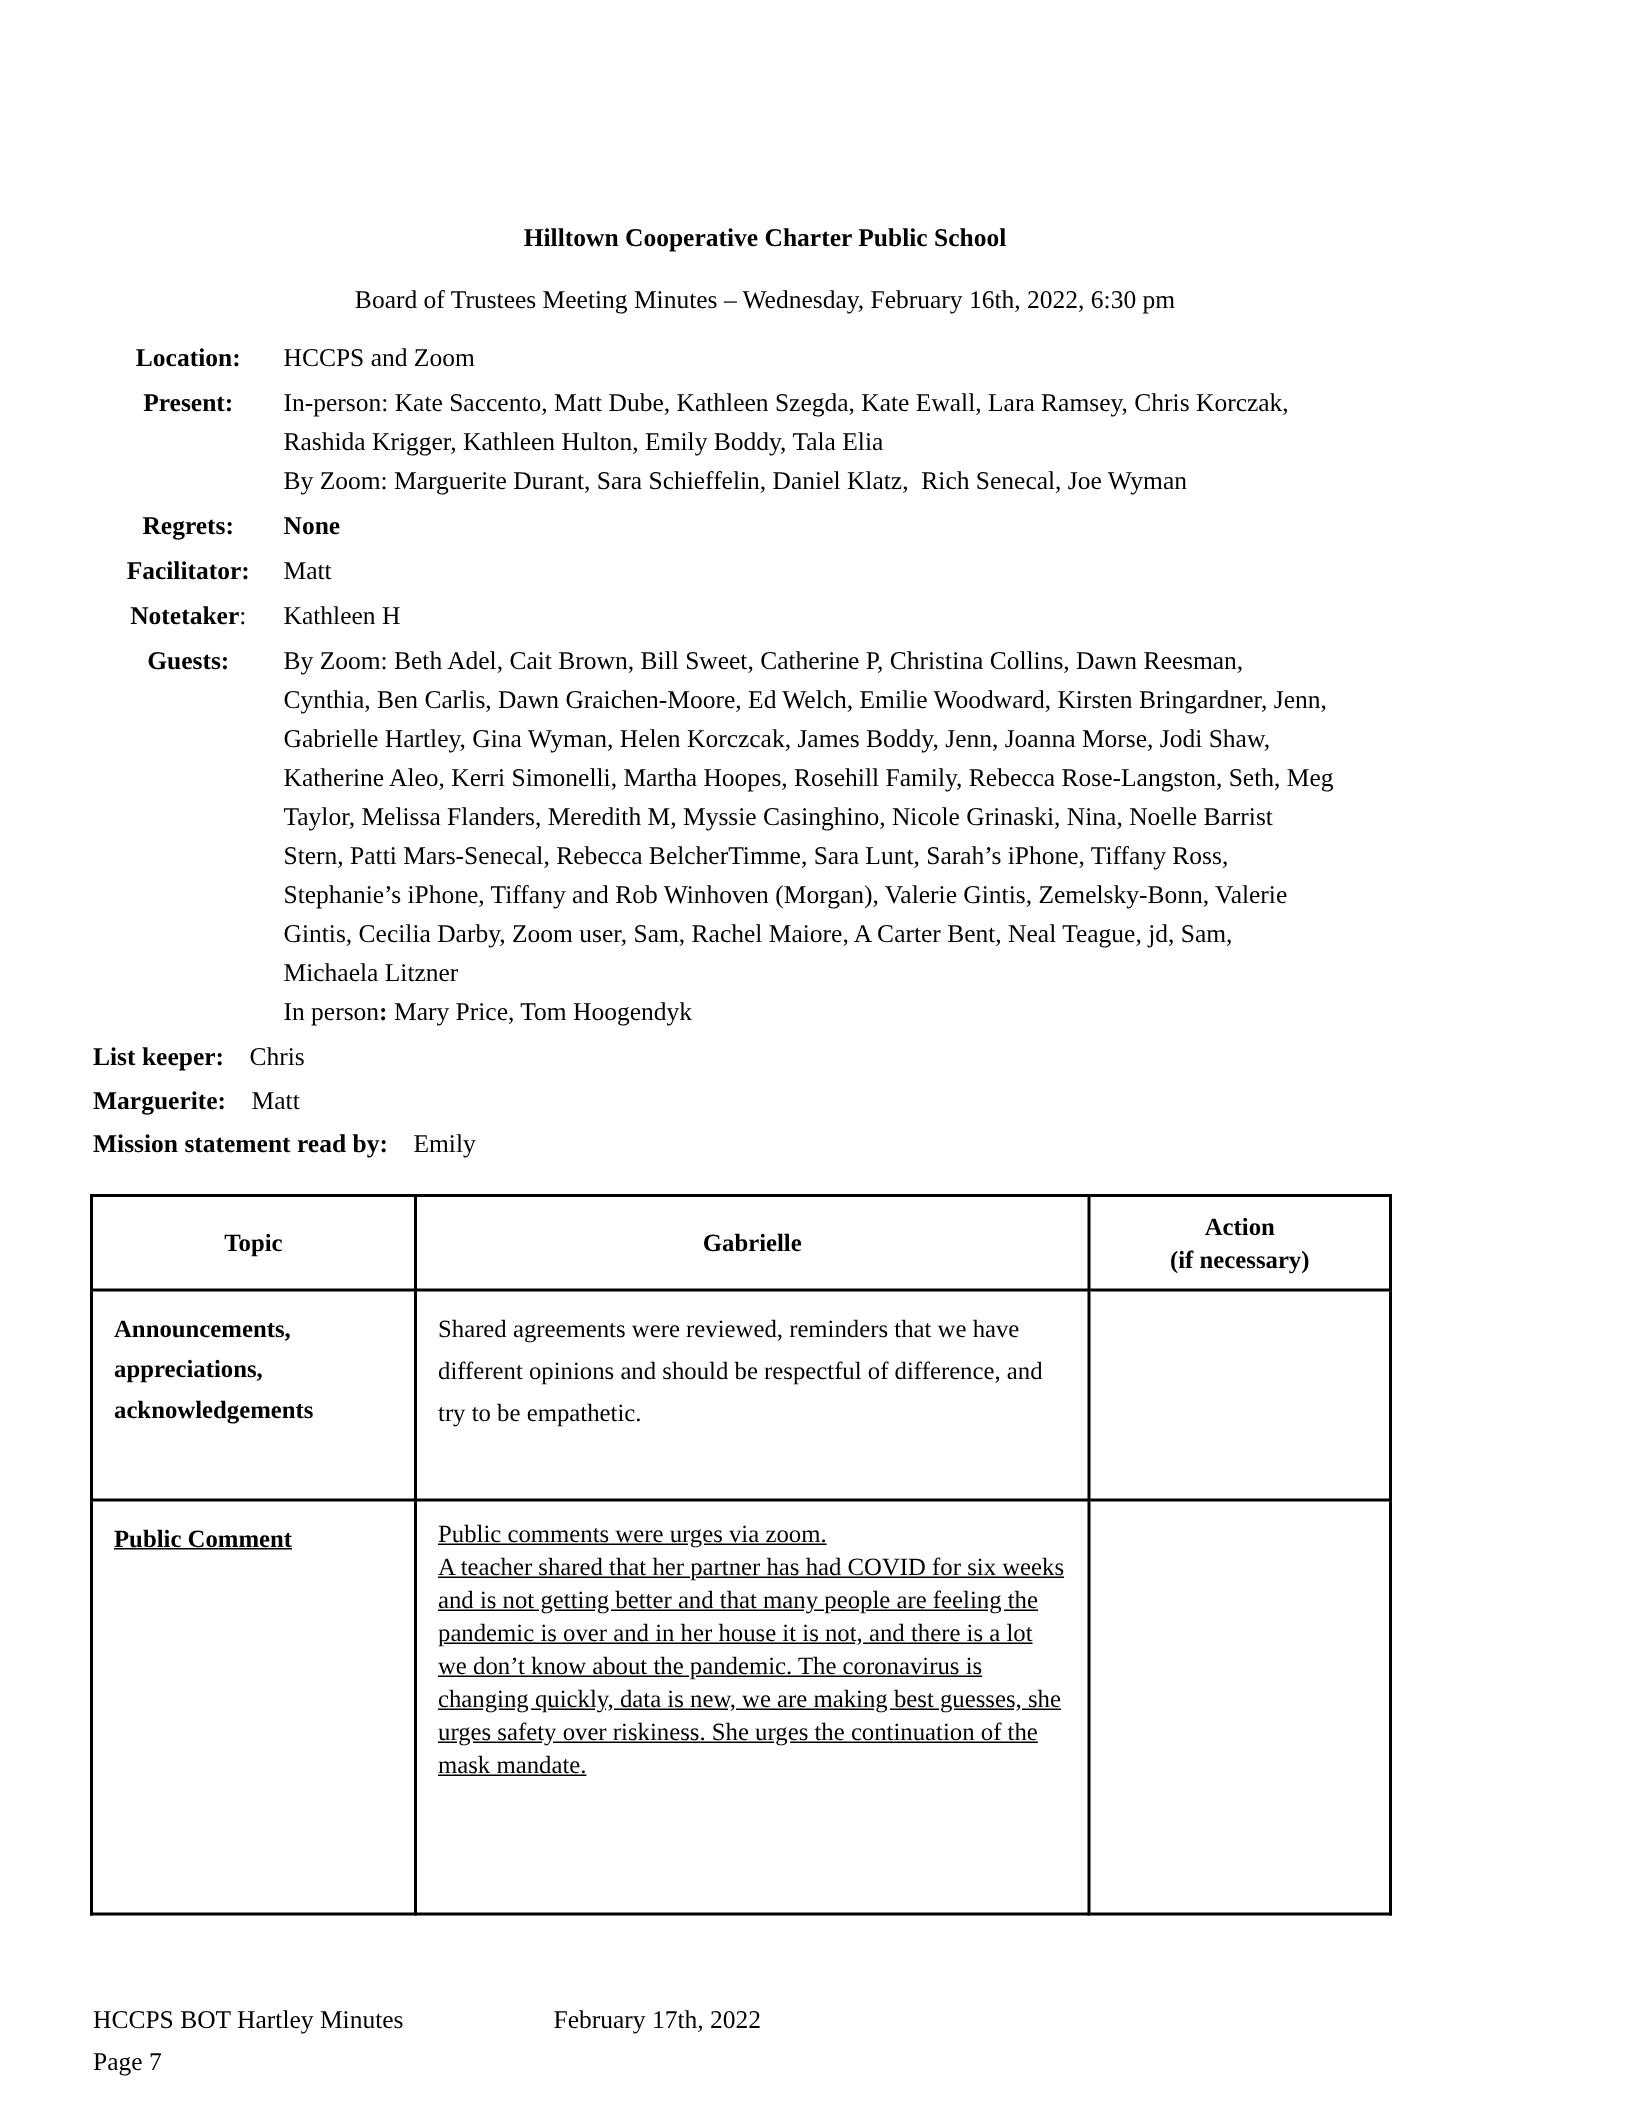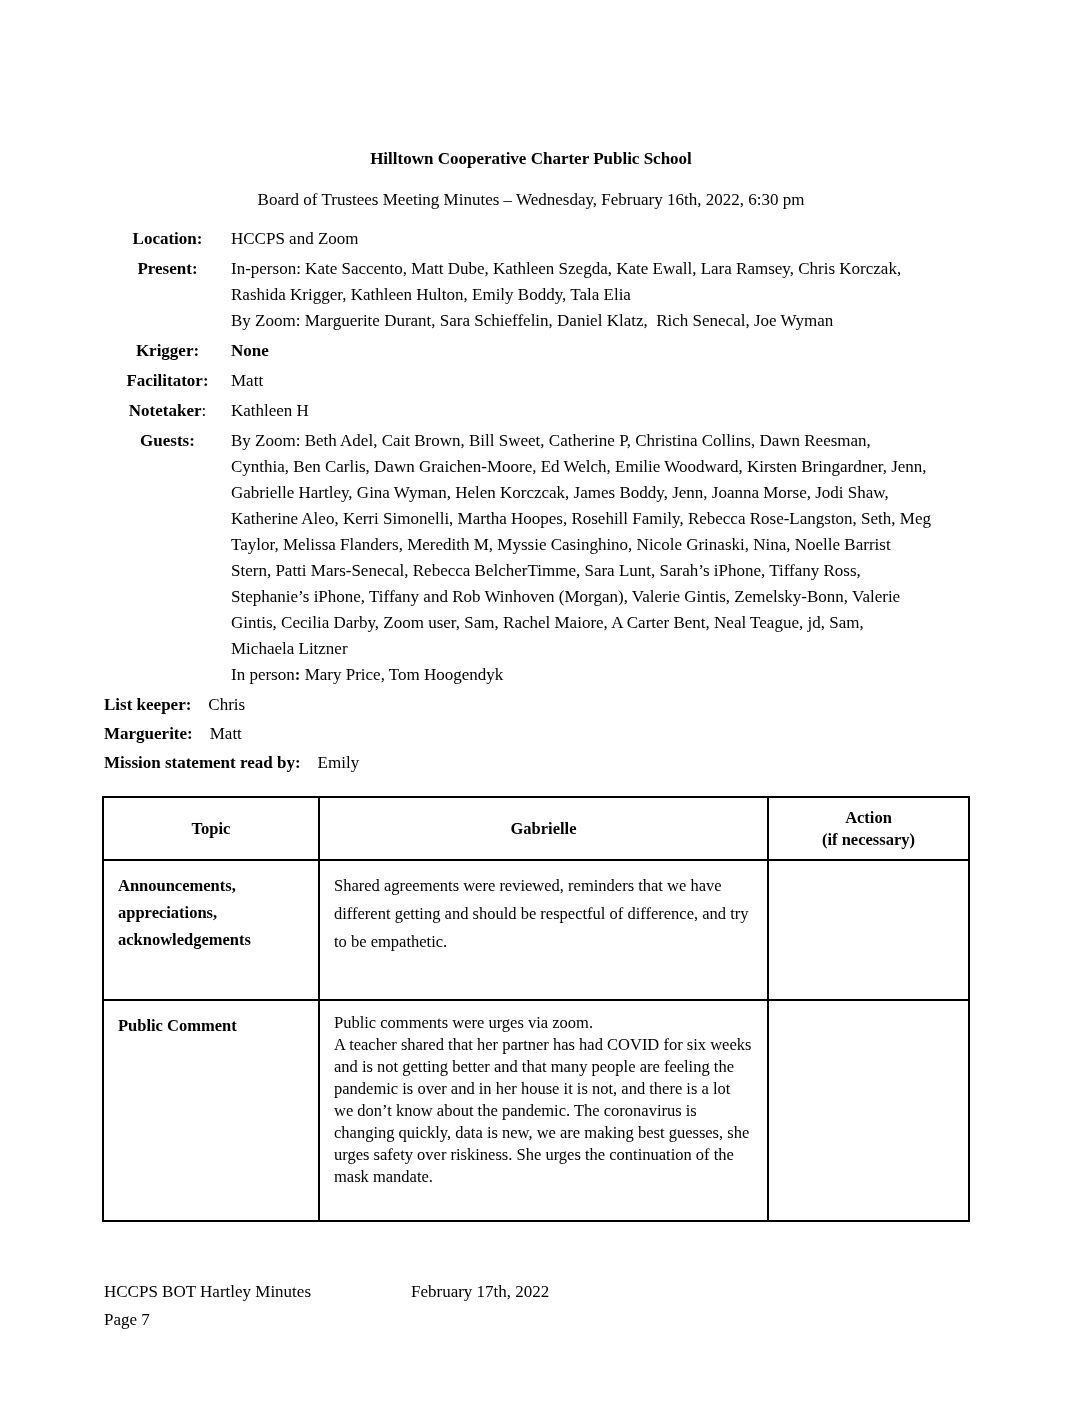--- a/index.html
+++ b/index.html
@@ -8,21 +8,21 @@
     width: 1088px;
     height: 1408px;
     position: relative;
     font-family: "Liberation Serif", "DejaVu Serif", serif;
     font-size: 17px;
     color: #000000;
   }
   .page {
     width: 1088px;
     height: 1408px;
-    padding: 146px 92px 0 104px;
+    padding: 146px 92px 0 62px;
     background: #ffffff;
   }
   .doc-title {
     font-size: 17px;
     font-weight: bold;
     text-align: center;
     line-height: 26px;
     margin-bottom: 15px;
     margin-right: 38px; 
   }
@@ -65,21 +65,21 @@
     vertical-align: middle;
     text-align: center;
     font-weight: bold;
     line-height: 22px;
     padding: 6px 8px;
   }
   .col-topic { width: 216px; }
   .col-discussion { width: 449px; }
   .col-action { width: 201px; }
   .row-1 { height: 140px; }
-  .row-2 { height: 221px; }
+  .row-2 { height: 276px; text-decoration: underline; }
   .topic-cell { font-weight: bold; line-height: 27px; }
   .row-1 .discussion-cell p { line-height: 28px; }
   .row-2 .discussion-cell p { line-height: 22px; }
   .footer {
     margin-top: 56px;
     line-height: 28px;
     font-size: 17px;
   }
   .footer-line1 { display: flex; }
   .footer-doc-name { width: 307px; }
@@ -103,21 +103,21 @@
 
     <div class="meta-row">
       <span class="meta-label">Present:</span>
       <div class="meta-value">
         <p>In-person: Kate Saccento, Matt Dube, Kathleen Szegda, Kate Ewall, Lara Ramsey, Chris Korczak, Rashida Krigger, Kathleen Hulton, Emily Boddy, Tala Elia</p>
         <p class="prewrap">By Zoom: Marguerite Durant, Sara Schieffelin, Daniel Klatz,  Rich Senecal, Joe Wyman</p>
       </div>
     </div>
 
     <div class="meta-row">
-      <span class="meta-label">Krigger:</span>
+      <span class="meta-label">Regrets:</span>
       <div class="meta-value">
         <p class="bold">None</p>
       </div>
     </div>
 
     <div class="meta-row">
       <span class="meta-label">Facilitator:</span>
       <div class="meta-value">
         <p>Matt</p>
       </div>
@@ -166,21 +166,21 @@
         <th>
           <div>Action</div>
           <div>(if necessary)</div>
         </th>
       </tr>
     </thead>
     <tbody>
       <tr class="row-1">
         <td class="topic-cell">Announcements, appreciations, acknowledgements</td>
         <td class="discussion-cell">
-          <p>Shared agreements were reviewed, reminders that we have different getting and should be respectful of difference, and try to be empathetic.</p>
+          <p>Shared agreements were reviewed, reminders that we have different opinions and should be respectful of difference, and try to be empathetic.</p>
         </td>
         <td class="action-cell"></td>
       </tr>
       <tr class="row-2">
         <td class="topic-cell">Public Comment</td>
         <td class="discussion-cell">
           <p>Public comments were urges via zoom.</p>
           <p>A teacher shared that her partner has had COVID for six weeks and is not getting better and that many people are feeling the pandemic is over and in her house it is not, and there is a lot we don’t know about the pandemic. The coronavirus is changing quickly, data is new, we are making best guesses, she urges safety over riskiness. She urges the continuation of the mask mandate.</p>
         </td>
         <td class="action-cell"></td>

